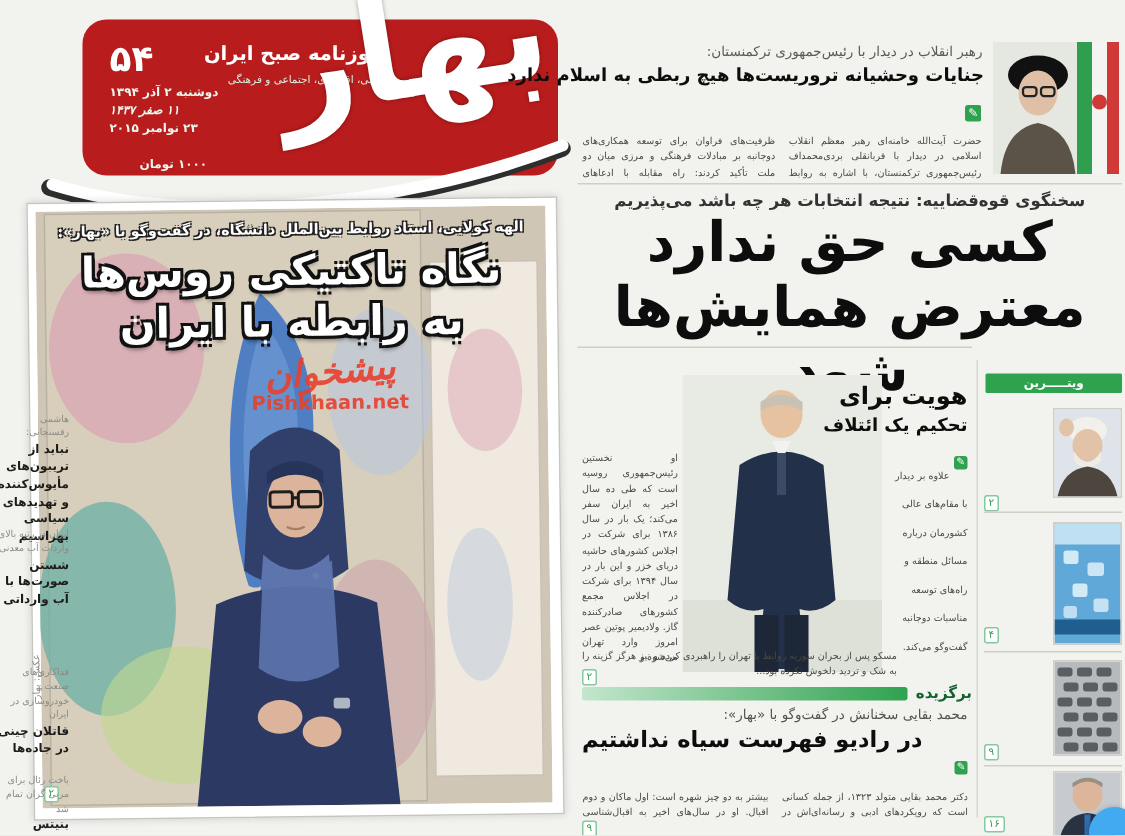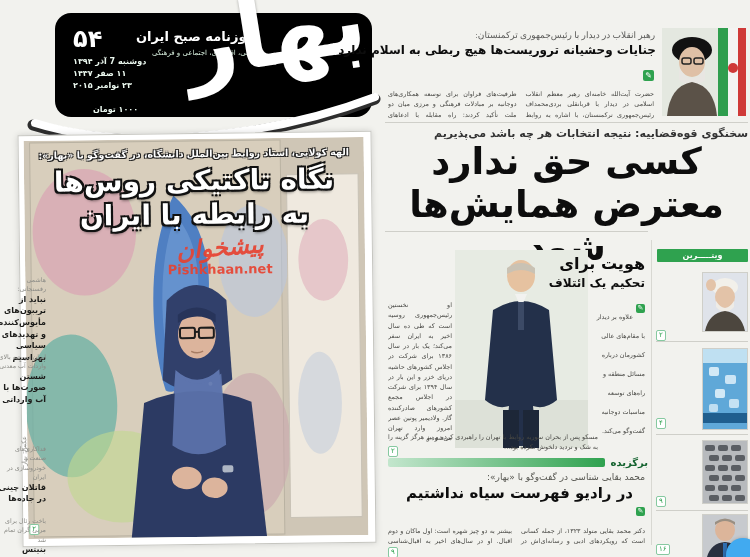--- a/index.html
+++ b/index.html
@@ -1,41 +1,41 @@
 <!DOCTYPE html>
 <html lang="fa"><head>
 <meta charset="utf-8">
 <style>
   html,body{margin:0;padding:0;background:#e9e9e4;font-family:"DejaVu Sans",sans-serif;}
   .canvas{position:relative;width:750px;height:557px;background:#f2f2ee;overflow:hidden;}
   .abs{position:absolute;}
   .rtl{direction:rtl;}
   
-  .masthead{left:55px;top:13px;width:317px;height:104px;background:#000000;border-radius:16px;}
+  .masthead{left:55px;top:13px;width:317px;height:104px;background:#b91c1c;border-radius:16px;}
   .logo{right:6px;top:-26px;font-size:92px;font-weight:bold;color:#fff;transform:rotate(-9deg);
         text-shadow:0 0 3px rgba(0,0,0,.35);line-height:1;}
   .tagline{right:118px;top:16px;color:#fff;font-weight:bold;font-size:13px;}
   .subtitle{right:110px;top:36px;color:#d9f0df;font-size:7px;}
   .issue{left:18px;top:12px;color:#fff;font-size:24px;font-weight:bold;}
   .dateline{left:18px;color:#eaf7ee;font-size:8px;font-weight:bold;}
   
   .left-page{left:20px;top:133px;width:352px;height:410px;background:#fff;border:1px solid #c6c6c0;
              box-shadow:0 0 6px rgba(0,0,0,.15);transform:rotate(-0.7deg);}
   .cover-photo{left:5px;top:5px;width:340px;height:398px;}
   .cover-kicker{left:10px;top:14px;width:330px;text-align:center;color:#fff;font-size:9.5px;font-weight:bold;
     text-shadow:-1px -1px 0 #222,1px -1px 0 #222,-1px 1px 0 #222,1px 1px 0 #222;}
   .cover-h{left:10px;width:330px;text-align:center;color:#fff;font-weight:900;font-size:28px;line-height:1.05;
     text-shadow:-2px -2px 0 #111,2px -2px 0 #111,-2px 2px 0 #111,2px 2px 0 #111,0 3px 3px rgba(0,0,0,.45);}
   .wm-fa{left:120px;top:100px;width:160px;text-align:center;color:#e8402e;font-size:24px;font-weight:bold;
          font-style:italic;opacity:.9;transform:rotate(-4deg);}
   .wm-en{left:120px;top:128px;width:160px;text-align:center;color:#e8402e;font-size:13px;font-weight:bold;opacity:.9;}
   .vcaption{left:-2px;top:330px;color:#8a8a84;font-size:6.5px;transform:rotate(-90deg);transform-origin:left top;}
   .pref{font-size:7px;color:#2fa24f;border:1px solid #86c9a0;border-radius:2px;padding:0 2px;background:#fff;line-height:1.3;}
   
-  .k{color:#5a5a58;font-size:9.5px;font-weight:bold;font-family:Liberation Serif, serif;}
+  .k{color:#5a5a58;font-size:9.5px;font-weight:bold;}
   .tiny{font-size:6.4px;line-height:1.6;color:#474743;text-align:justify;}
   .cols2{column-count:2;column-gap:9px;}
   .hl{color:#0d0d0d;font-weight:900;}
   .rule{background:#cfcfc9;height:1px;}
   .noteicon{display:inline-block;width:11px;height:11px;background:#2fa24f;border-radius:2px;color:#fff;
             font-size:8px;text-align:center;line-height:11px;margin-left:3px;vertical-align:top;}
   .vrule{background:#d8d8d2;width:1px;}
   
   .sb-head{left:657px;top:249px;width:91px;height:13px;background:#2fa24f;color:#fff;font-size:8px;
            font-weight:bold;text-align:center;line-height:13px;border-radius:1px;}
@@ -49,22 +49,22 @@
   .bar-label{font-size:10px;font-weight:900;color:#14632f;margin-left:6px;}
   .bar-fill{flex:1;height:9px;border-radius:2px;background:linear-gradient(to left,#2fa24f,#c3e6cd);}
 </style>
 </head>
 <body>
 
 <div class="canvas">
 
   <div class="abs masthead">
     <div class="abs issue rtl">۵۴</div>
-    <div class="abs dateline rtl" style="top:44px;">دوشنبه 7 آذر ۱۳۹۴</div>
-    <div class="abs dateline rtl" style="top:56px;">۱۱ صفر ۱۴۳۷</div>
+    <div class="abs dateline rtl" style="top:44px;">دوشنبه ۲ آذر ۱۳۹۴</div>
+    <div class="abs dateline rtl" style="top:56px;font-style:italic;">۱۱ صفر ۱۴۳۷</div>
     <div class="abs dateline rtl" style="top:68px;">۲۳ نوامبر ۲۰۱۵</div>
     <div class="abs dateline rtl" style="top:80px;margin-top:44px;">۱۶ صفحه</div>
     <div class="abs dateline rtl" style="top:92px;margin-left:20px;">۱۰۰۰ تومان</div>
     <div class="abs tagline rtl">روزنامه صبح ایران</div>
     <div class="abs subtitle rtl">سیاسی، اقتصادی، اجتماعی و فرهنگی</div>
     <svg class="abs" style="left:-30px;top:78px;" width="370" height="58" viewBox="0 0 370 58">
       <path d="M350,8 C240,50 100,62 8,34" fill="none" stroke="#2e2e2e" stroke-width="11" stroke-linecap="round"></path>
       <path d="M350,6 C240,48 100,60 10,32" fill="none" stroke="#ffffff" stroke-width="8" stroke-linecap="round"></path>
     </svg>
     <div class="abs logo rtl">بهار</div>
@@ -125,21 +125,21 @@
     <path d="M5,88 Q8,58 30,54 Q52,58 55,88 Z" fill="#5b5248"></path>
   </svg>
   <div class="abs k rtl" style="left:390px;top:30px;width:265px;text-align:right;font-weight:normal;font-size:9px;">رهبر انقلاب در دیدار با رئیس‌جمهوری ترکمنستان:</div>
   <div class="abs hl rtl" style="left:340px;top:43px;width:316px;text-align:right;font-size:12px;white-space:nowrap;">جنایات وحشیانه تروریست‌ها هیچ ربطی به اسلام ندارد</div>
   <div class="abs rtl" style="left:388px;top:70px;width:266px;height:50px;overflow:hidden;">
     <span class="noteicon">✎</span><div class="tiny cols2" style="height:50px;">حضرت آیت‌الله خامنه‌ای رهبر معظم انقلاب اسلامی در دیدار با قربانقلی بردی‌محمداف رئیس‌جمهوری ترکمنستان، با اشاره به روابط تاریخی و دوستانه ایران و ترکمنستان و ظرفیت‌های فراوان برای توسعه همکاری‌های دوجانبه بر مبادلات فرهنگی و مرزی میان دو ملت تأکید کردند: راه مقابله با ادعاهای تروریستی و خنثی کردن آن‌ها، میدان دادن به فعالیت‌های صحیح اسلامی و گسترش فکر اسلامی معتدل و عقلانی است. ایشان دو ملت ایران و ترکمنستان را همسایگانی همدل و خویشاوند توصیف کردند.</div>
   </div>
 
   <div class="abs rule" style="left:385px;top:122px;width:363px;"></div>
 
-  <div class="abs rtl" style="left:385px;top:127px;width:363px;text-align:right;font-size:11px;font-weight:bold;color:#333;">سخنگوی قوه‌قضاییه: نتیجه انتخابات هر چه باشد می‌پذیریم</div>
+  <div class="abs rtl" style="left:385px;top:127px;width:363px;text-align:center;font-size:11px;font-weight:bold;color:#333;">سخنگوی قوه‌قضاییه: نتیجه انتخابات هر چه باشد می‌پذیریم</div>
   <div class="abs hl rtl" style="left:385px;top:183px;width:363px;text-align:center;font-size:37px;">معترض همایش‌ها شود</div>
   <div class="abs hl rtl" style="left:385px;top:140px;width:363px;text-align:center;font-size:37px;">کسی حق ندارد</div>
 
   <div class="abs rule" style="left:385px;top:231px;width:263px;"></div>
 
   <svg class="abs" style="left:455px;top:250px;" width="133" height="198" viewBox="0 0 133 198">
     <rect width="133" height="198" fill="#e7ebe3"></rect>
     <rect x="0" y="150" width="133" height="48" fill="#dde1d8"></rect>
     <ellipse cx="66" cy="26" rx="14" ry="16" fill="#e6c2a0"></ellipse>
     <path d="M52,18 Q66,8 80,18 L80,24 Q66,16 52,24 Z" fill="#c9c2b4"></path>
@@ -155,22 +155,22 @@
     <span class="noteicon" style="width:9px;height:9px;line-height:9px;font-size:7px;">✎</span><span class="tiny">علاوه بر دیدار با مقام‌های عالی کشورمان درباره مسائل منطقه و راه‌های توسعه مناسبات دوجانبه گفت‌وگو می‌کند.</span>
   </div>
   <div class="abs tiny rtl" style="left:388px;top:300px;width:64px;height:146px;overflow:hidden;">او نخستین رئیس‌جمهوری روسیه است که طی ده سال اخیر به ایران سفر می‌کند؛ یک بار در سال ۱۳۸۶ برای شرکت در اجلاس کشورهای حاشیه دریای خزر و این بار در سال ۱۳۹۴ برای شرکت در اجلاس مجمع کشورهای صادرکننده گاز. ولادیمیر پوتین عصر امروز وارد تهران می‌شود و</div>
   <div class="abs tiny rtl" style="left:388px;top:432px;width:210px;font-weight:normal;">مسکو پس از بحران سوریه روابط با تهران را راهبردی کرده و نیز هرگز گزینه را به شک و تردید دلخوش نکرده بود...</div>
   <span class="abs pref" style="left:388px;top:446px;">۲</span>
 
   <div class="abs bar-row">
     <span class="bar-label">برگزیده</span>
     <span class="bar-fill"></span>
   </div>
-  <div class="abs rtl" style="left:388px;top:472px;width:257px;text-align:right;font-size:9px;color:#55554f;">محمد بقایی شناسی در گفت‌وگو با «بهار»:</div>
-  <div class="abs hl rtl" style="left:388px;top:484px;width:245px;text-align:right;font-size:15px;">در رادیو فهرست سیاه نداشتیم</div>
+  <div class="abs rtl" style="left:388px;top:472px;width:257px;text-align:right;font-size:9px;color:#55554f;">محمد بقایی سخنانش در گفت‌وگو با «بهار»:</div>
+  <div class="abs hl rtl" style="left:388px;top:484px;width:245px;text-align:left;font-size:15px;">در رادیو فهرست سیاه نداشتیم</div>
   <div class="abs rtl" style="left:388px;top:507px;width:257px;height:40px;overflow:hidden;">
     <span class="noteicon" style="width:9px;height:9px;line-height:9px;font-size:7px;">✎</span><div class="tiny cols2" style="height:40px;">دکتر محمد بقایی متولد ۱۳۲۳، از جمله کسانی است که رویکردهای ادبی و رسانه‌ای‌اش در نوشته‌ها و سخنانش پیداست. محمد بقایی بیشتر به دو چیز شهره است: اول ماکان و دوم اقبال. او در سال‌های اخیر به اقبال‌شناسی شهره شده است؛ علاوه بر این نوشته‌های او در زمینه تاریخ و هویت ایران و ایرانی همواره در حال انتشار است. با او درباره خودش و اندیشه‌هایش گفت‌وگویی انجام داده‌ایم.</div>
   </div>
   <span class="abs pref" style="left:388px;top:547px;">۹</span>
 
   <div class="abs vrule" style="left:651px;top:240px;height:305px;"></div>
   <div class="abs sb-head rtl">ویتـــــرین</div>
 
   <svg class="abs sb-photo" style="top:272px;height:58px;" viewBox="0 0 44 58" preserveAspectRatio="none">
     <rect width="44" height="58" fill="#dfe3ea"></rect>

